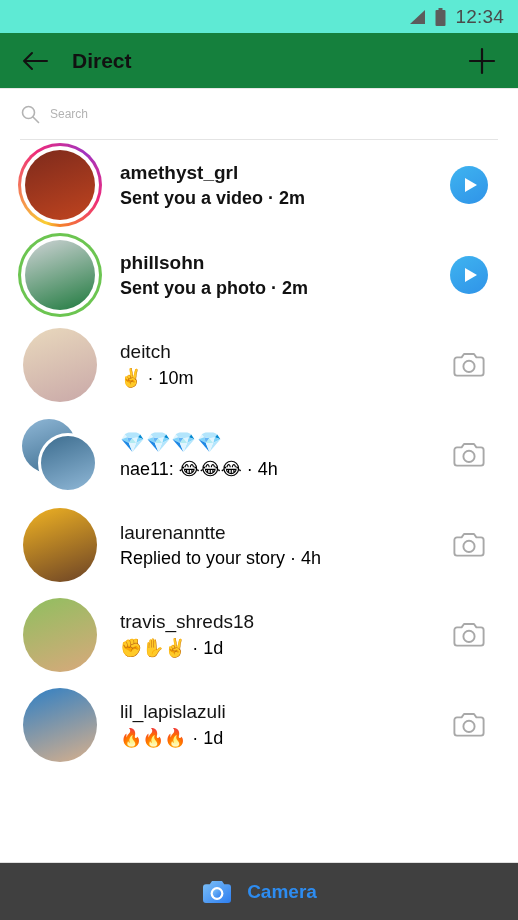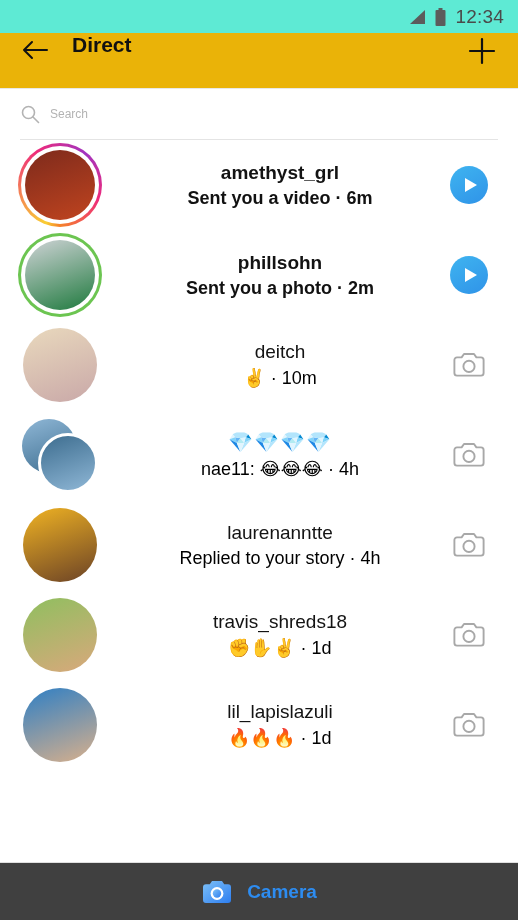--- a/index.html
+++ b/index.html
@@ -16,22 +16,22 @@
     height: 33px; background: #5eead4; flex: 0 0 33px;
     display: flex; align-items: center; justify-content: flex-end;
     padding-right: 14px; gap: 9px;
   }
   .sb-signal { width: 19px; height: 16px; }
   .sb-batt { width: 11px; height: 18px; }
   .sb-time { font-size: 19px; color: #4a4a4a; letter-spacing: .2px; }
 
   
   .header {
-    height: 56px; flex: 0 0 56px; background: #eab308;
-    display: flex; padding: 0 18px;
+    height: 56px; flex: 0 0 56px; background: #15803d;
+    display: flex; align-items: center; padding: 0 18px;
     border-bottom: 1px solid #e8e8e8;
   }
   .back-btn { width: 34px; height: 34px; display: flex; align-items: center; justify-content: center; }
   .title { font-size: 21px; font-weight: bold; color: #111; margin-left: 20px; flex: 1; }
   .plus-btn { width: 36px; height: 36px; display: flex; align-items: center; justify-content: center; }
 
   
   .searchrow { height: 50px; flex: 0 0 50px; display: flex; align-items: center; padding: 0 20px; gap: 10px; background:#fff; }
   .search-ph { font-size: 12px; color: #b3b3b3; }
   .divider { height: 1px; background: #e4e4e4; margin: 0 20px; }
@@ -43,21 +43,21 @@
   .ring { position: absolute; inset: 0; border-radius: 50%; padding: 3px; }
   .ring.gradient { background: conic-gradient(from 200deg, #f9ce34, #ee2a7b 35%, #a134c0 55%, #ee2a7b 75%, #f58529 95%, #f9ce34); }
   .ring.green { background: #6cc551; }
   .ring-inner { position: absolute; inset: 3px; border-radius: 50%; background: #fff; }
   .avatar { position: relative; border-radius: 50%; overflow: hidden; background: #d8d8d8; }
   .avatar.sz-ring { width: 70px; height: 70px; }
   .avatar.sz-plain { width: 74px; height: 74px; }
   .av-group { position: relative; width: 76px; height: 76px; }
   .av-group .g1 { position: absolute; left: 0; top: 2px; width: 54px; height: 54px; border-radius: 50%; overflow: hidden; }
   .av-group .g2 { position: absolute; right: 0; bottom: 0; width: 60px; height: 60px; border-radius: 50%; overflow: hidden; border: 3px solid #fff; }
-  .texts { flex: 1 1 auto; min-width: 0; padding-left: 18px; display: flex; flex-direction: column; gap: 4px; text-align: center; }
+  .texts { flex: 1 1 auto; min-width: 0; padding-left: 18px; display: flex; flex-direction: column; gap: 4px; }
   .uname { font-size: 19px; color: #131313; white-space: nowrap; overflow: hidden; text-overflow: ellipsis; }
   .uname.unread { font-weight: bold; }
   .uname.emoji-title { font-size: 20px; letter-spacing: 1px; }
   .preview { font-size: 18px; color: #000000; white-space: nowrap; overflow: hidden; }
   .preview.unread { color: #111; font-weight: bold; }
   .action { width: 58px; flex: 0 0 58px; display: flex; align-items: center; justify-content: center; }
   .playbtn { width: 38px; height: 38px; border-radius: 50%;
              background: linear-gradient(150deg, #3fb4f0, #2f93e8);
              display: flex; align-items: center; justify-content: center; }
   .play-tri { width: 0; height: 0; border-left: 12px solid #fff; border-top: 7px solid transparent; border-bottom: 7px solid transparent; margin-left: 3px; }
@@ -112,21 +112,21 @@
   <div class="list" id="thread-list">
       <div class="row">
         <div class="av-wrap">
           <div class="ring gradient">
             <div class="ring-inner"></div>
           </div>
           <div class="avatar sz-ring" style="background: linear-gradient(160deg, rgb(125, 42, 28), rgb(192, 68, 31));"></div>
         </div>
         <div class="texts">
           <div class="uname unread">amethyst_grl</div>
-          <div class="preview unread">Sent you a video · 6m</div>
+          <div class="preview unread">Sent you a video · 2m</div>
         </div>
         <div class="action">
           <div class="playbtn">
             <div class="play-tri"></div>
           </div>
         </div>
       </div>
       <div class="row">
         <div class="av-wrap">
           <div class="ring green">

